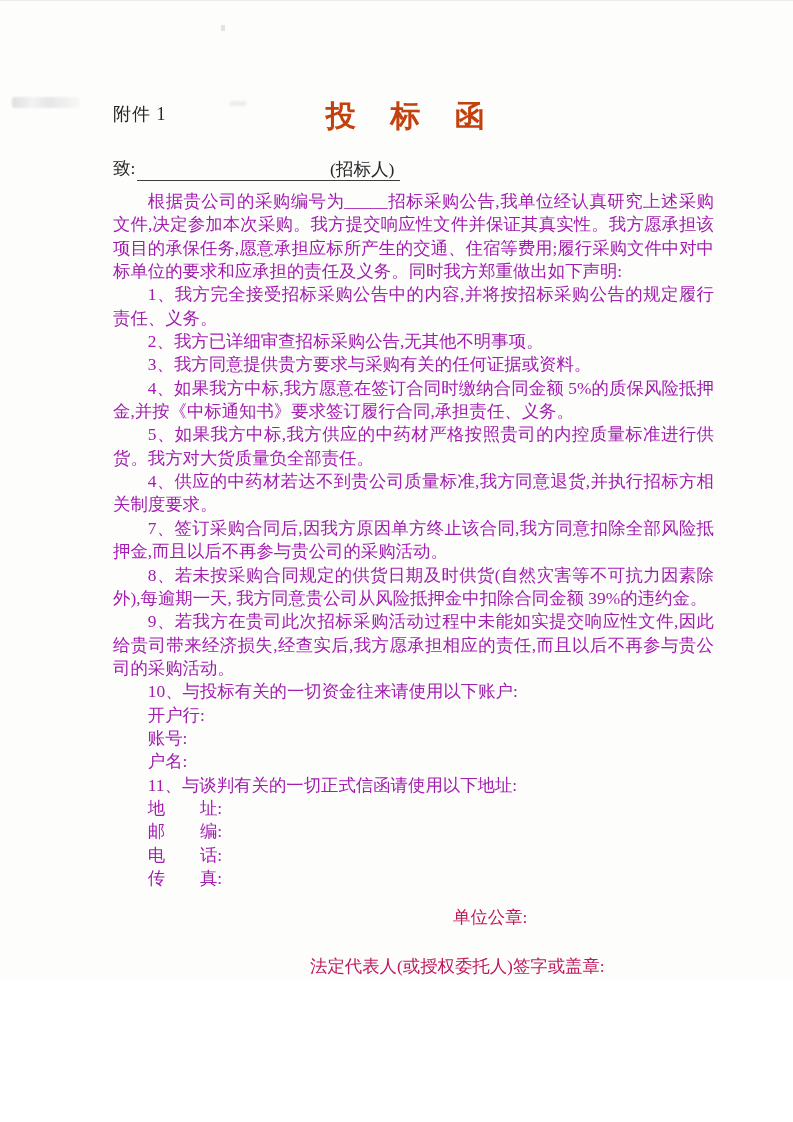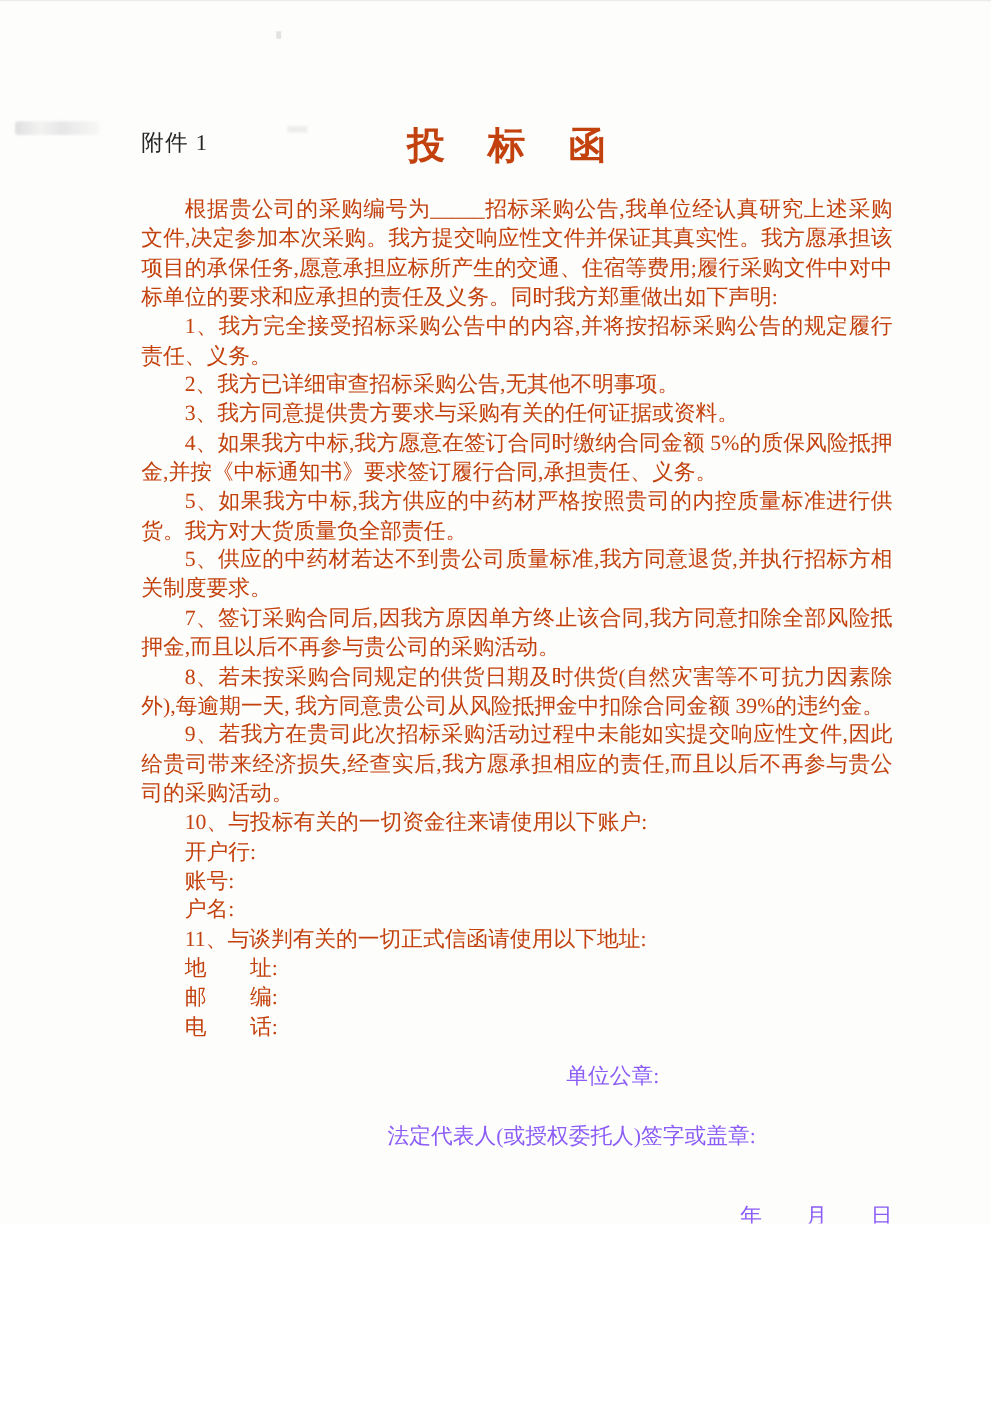--- a/index.html
+++ b/index.html
@@ -95,29 +95,29 @@
     vertical-align: bottom;
     margin-left: 2px;
   }
   p.para {
     margin: 0;
     font-size: 17.4px;
     line-height: 23.35px;
     text-align: justify;
     text-indent: 2em;
     word-break: break-all;
-    color: #c2410c;
+    color: #a21caf;
   }
   p.field {
     text-align: left;
   }
   .closing {
     font-size: 17.4px;
     line-height: 23.35px;
-    color: #8b5cf6;
+    color: #be185d;
     white-space: nowrap;
   }
   .seal { margin-left: 340px; margin-top: 16px; }
   .sig  { margin-left: 197px; margin-top: 25px; }
   .date { margin-left: 339px; margin-top: 40px; text-align: right; }
 </style>
 </head>
 <body>
 
 <div class="page">
@@ -126,42 +126,46 @@
   <div class="artifact smudge-2"></div>
   <div class="artifact dot-1"></div>
 
   <div class="content">
 
     <div class="header">
       <span class="attach">附件 1</span>
       <h1 class="title">投标函</h1>
     </div>
 
+    <div class="salutation">
+      <span>致:</span><span class="sal-blank"><span>(招标人)</span></span>
+    </div>
 
     <p class="para">根据贵公司的采购编号为_____招标采购公告,我单位经认真研究上述采购文件,决定参加本次采购。我方提交响应性文件并保证其真实性。我方愿承担该项目的承保任务,愿意承担应标所产生的交通、住宿等费用;履行采购文件中对中标单位的要求和应承担的责任及义务。同时我方郑重做出如下声明:</p>
 
     <p class="para">1、我方完全接受招标采购公告中的内容,并将按招标采购公告的规定履行责任、义务。</p>
     <p class="para">2、我方已详细审查招标采购公告,无其他不明事项。</p>
     <p class="para">3、我方同意提供贵方要求与采购有关的任何证据或资料。</p>
     <p class="para">4、如果我方中标,我方愿意在签订合同时缴纳合同金额 5%的质保风险抵押金,并按《中标通知书》要求签订履行合同,承担责任、义务。</p>
     <p class="para">5、如果我方中标,我方供应的中药材严格按照贵司的内控质量标准进行供货。我方对大货质量负全部责任。</p>
-    <p class="para">5、供应的中药材若达不到贵公司质量标准,我方同意退货,并执行招标方相关制度要求。</p>
+    <p class="para">4、供应的中药材若达不到贵公司质量标准,我方同意退货,并执行招标方相关制度要求。</p>
     <p class="para">7、签订采购合同后,因我方原因单方终止该合同,我方同意扣除全部风险抵押金,而且以后不再参与贵公司的采购活动。</p>
     <p class="para">8、若未按采购合同规定的供货日期及时供货(自然灾害等不可抗力因素除外),每逾期一天, 我方同意贵公司从风险抵押金中扣除合同金额 39%的违约金。</p>
     <p class="para">9、若我方在贵司此次招标采购活动过程中未能如实提交响应性文件,因此给贵司带来经济损失,经查实后,我方愿承担相应的责任,而且以后不再参与贵公司的采购活动。</p>
     <p class="para">10、与投标有关的一切资金往来请使用以下账户:</p>
 
     <p class="para field">开户行:</p>
     <p class="para field">账号:</p>
     <p class="para field">户名:</p>
 
     <p class="para">11、与谈判有关的一切正式信函请使用以下地址:</p>
 
     <p class="para field">地　　址:</p>
     <p class="para field">邮　　编:</p>
     <p class="para field">电　　话:</p>
+    <p class="para field">传　　真:</p>
 
     <div class="closing seal">单位公章:</div>
     <div class="closing sig">法定代表人(或授权委托人)签字或盖章:</div>
     <div class="closing date">年　　月　　日</div>
 
   </div>
 </div>
 
 </body></html>

